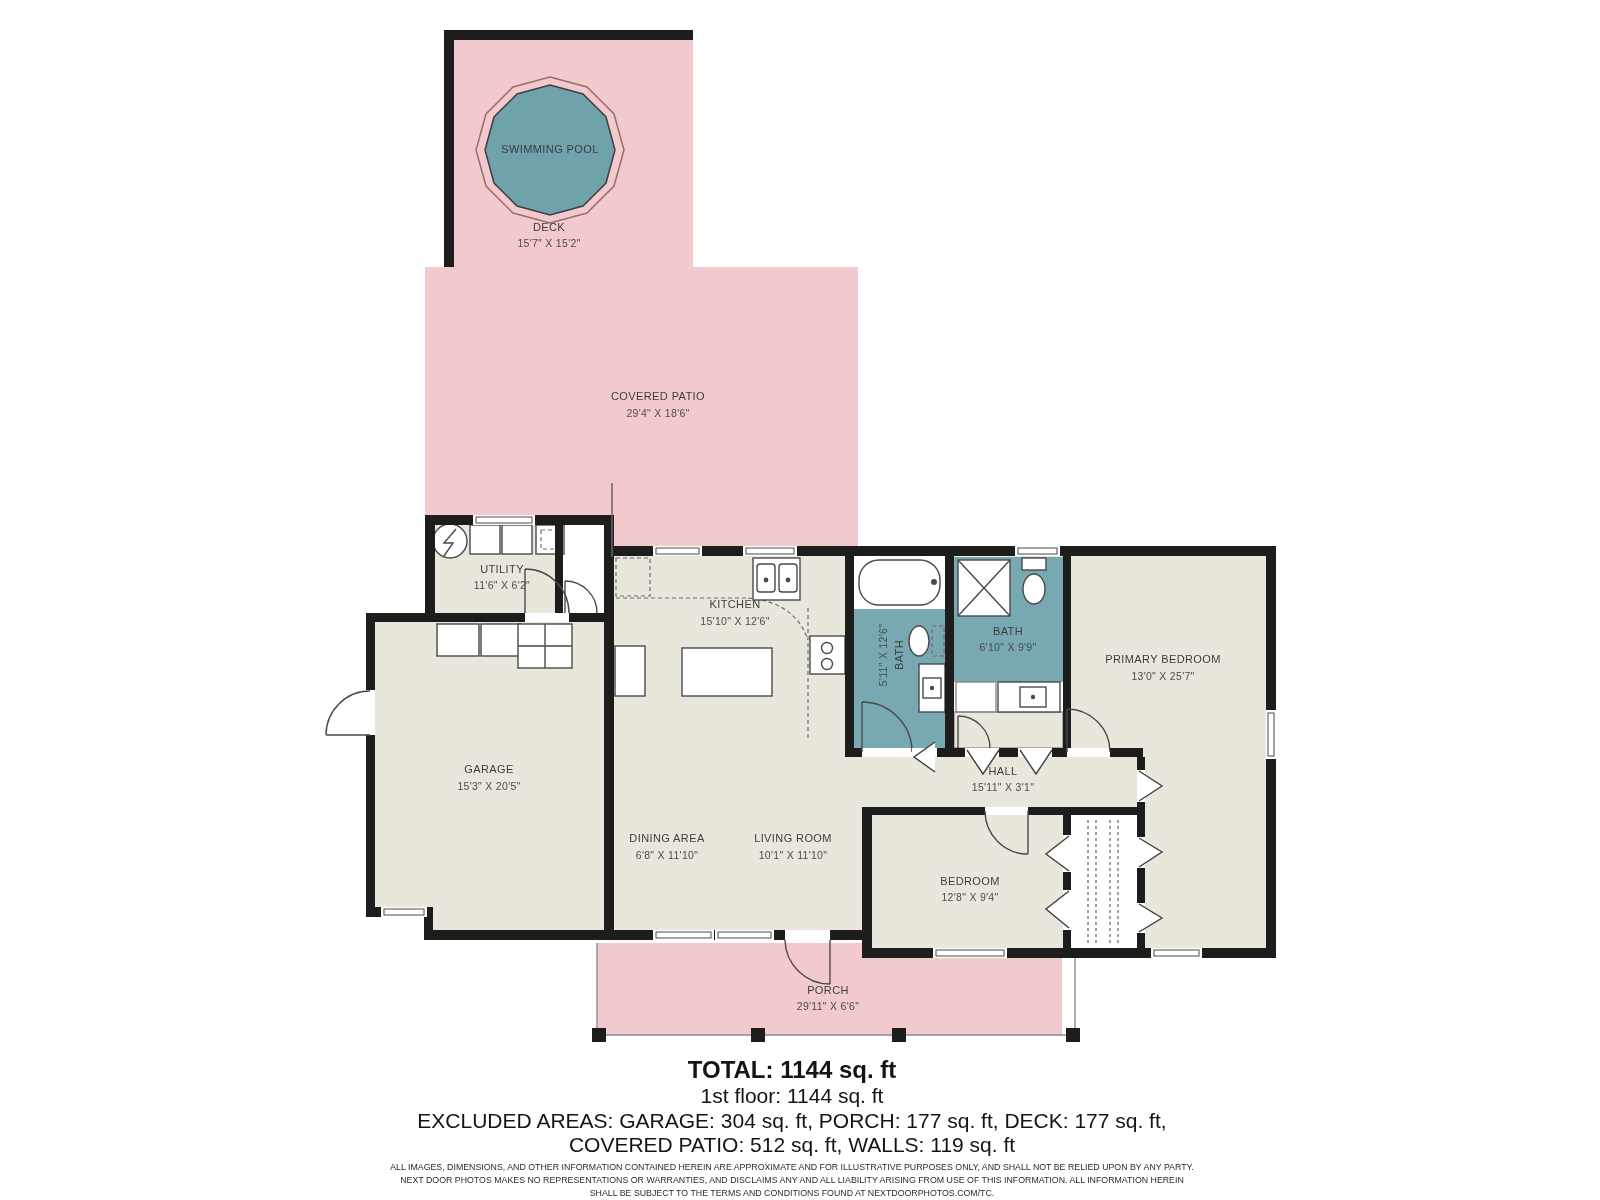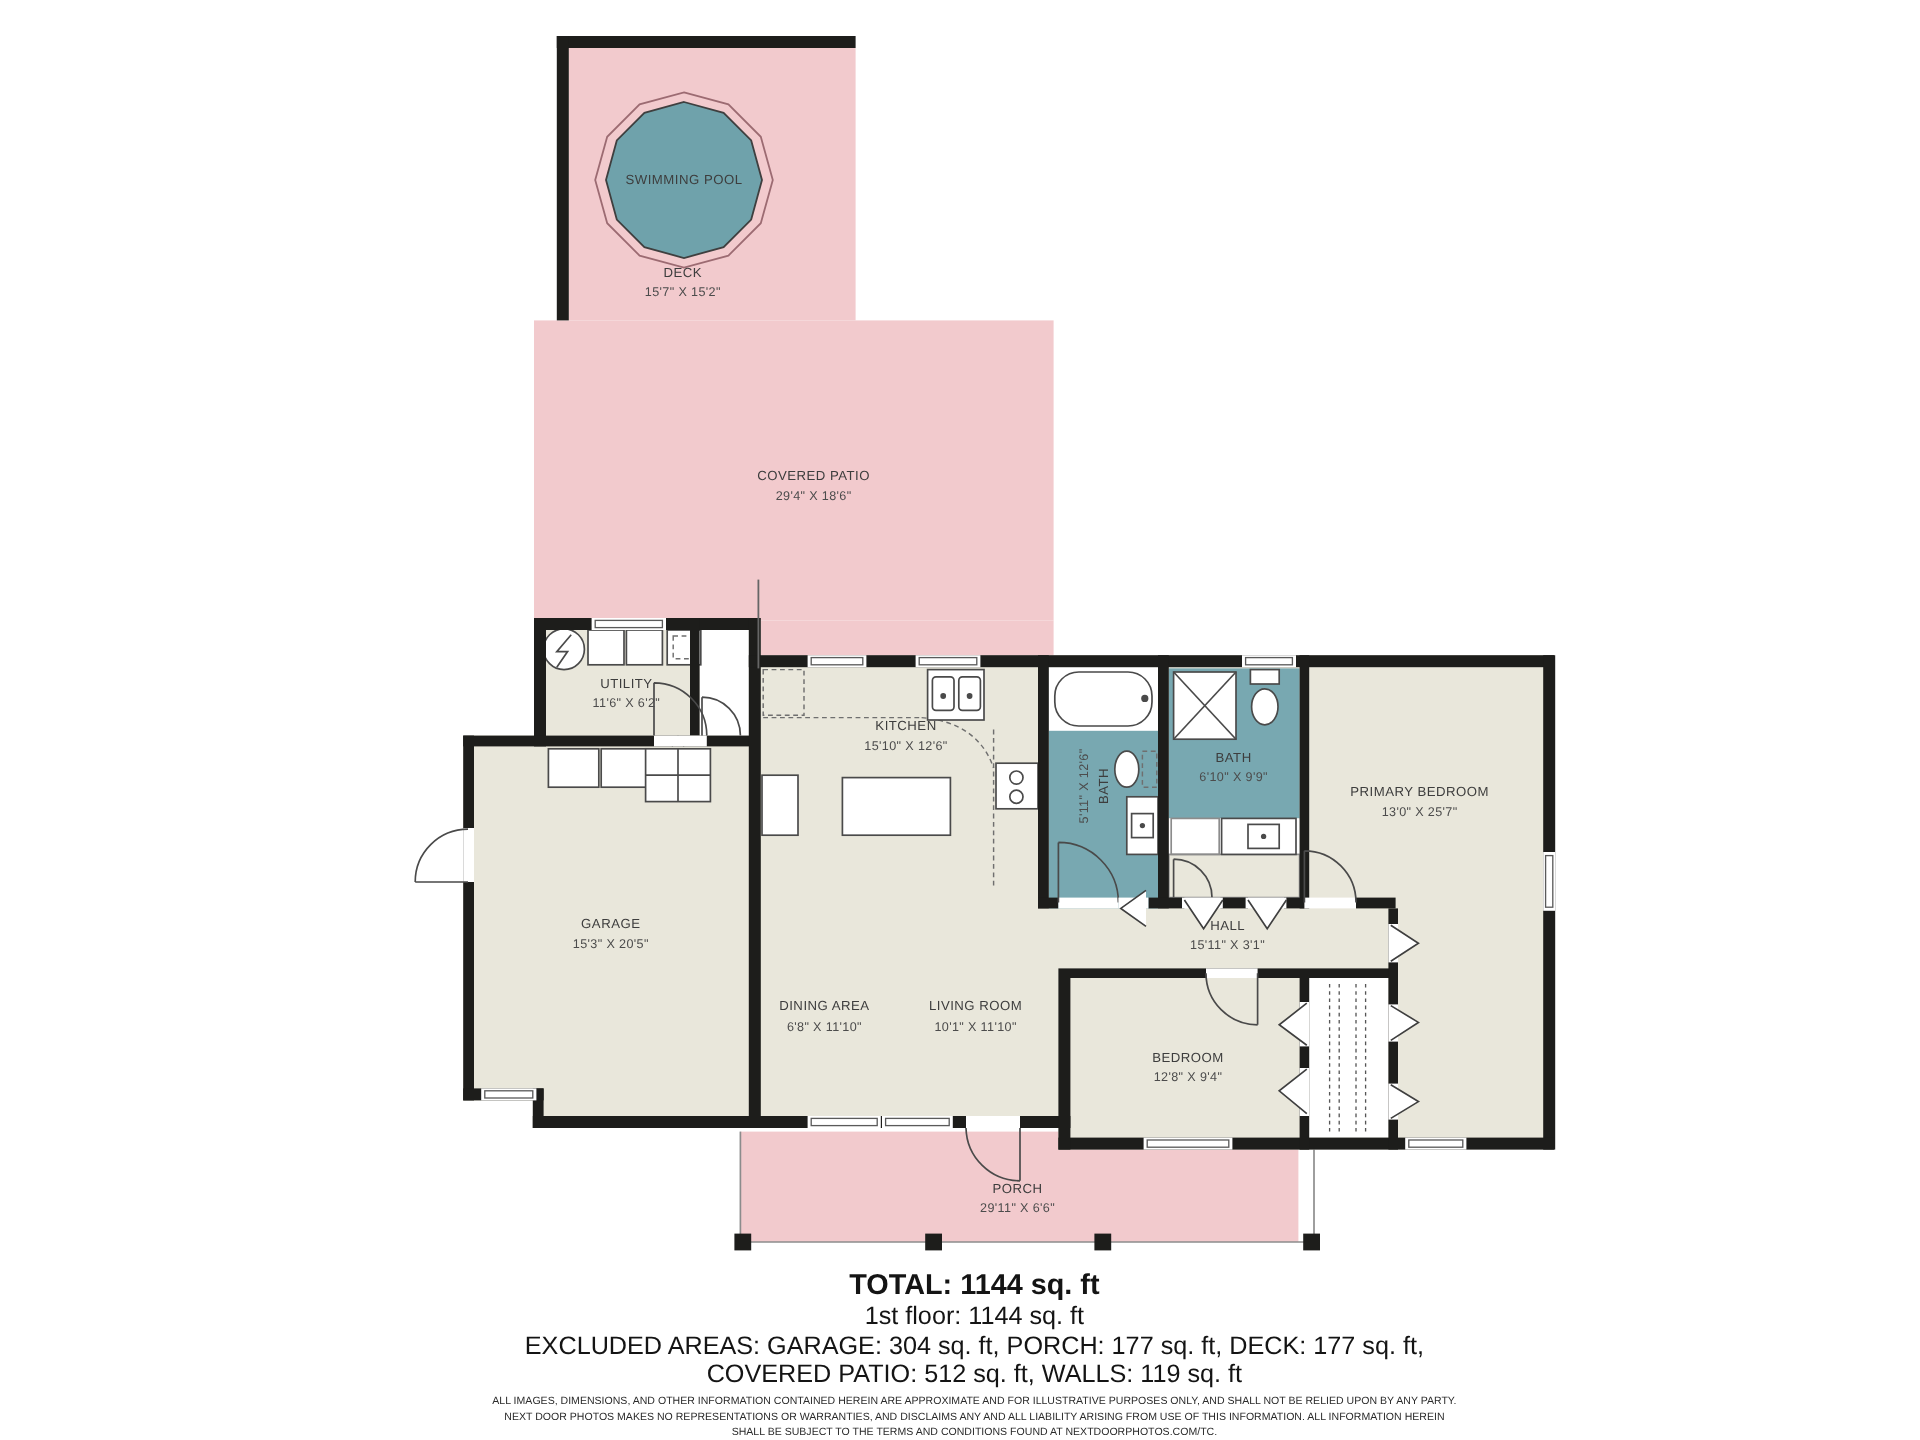--- a/index.html
+++ b/index.html
@@ -1,17 +1,17 @@
 <!DOCTYPE html>
 <html><head>
 <meta charset="utf-8">
 <style>
   html,body{margin:0;padding:0;background:#ffffff;}
   .page{position:relative;width:1408px;height:1200px;background:#ffffff;overflow:hidden;
-        font-family:"Liberation Sans",sans-serif;margin-left:20px;}
+        font-family:"Liberation Sans",sans-serif;}
   svg{position:absolute;left:0;top:0;}
   .wall{fill:#1d1d1b;}
   .gap{fill:#ffffff;}
   .fix{fill:#ffffff;stroke:#4a4a4a;stroke-width:1.4;}
   .fixn{fill:none;stroke:#4a4a4a;stroke-width:1.4;}
   .thin{fill:none;stroke:#8c8c8c;stroke-width:1.4;}
   .dash{fill:none;stroke:#6f6f6f;stroke-width:1.2;stroke-dasharray:4 3;}
   .track{fill:none;stroke:#555;stroke-width:1.1;stroke-dasharray:3 3;}
   .winbox{fill:#ffffff;stroke:#5a5a5a;stroke-width:1.1;}
   .chev{fill:#ffffff;stroke:#3f3f3f;stroke-width:1.4;}

